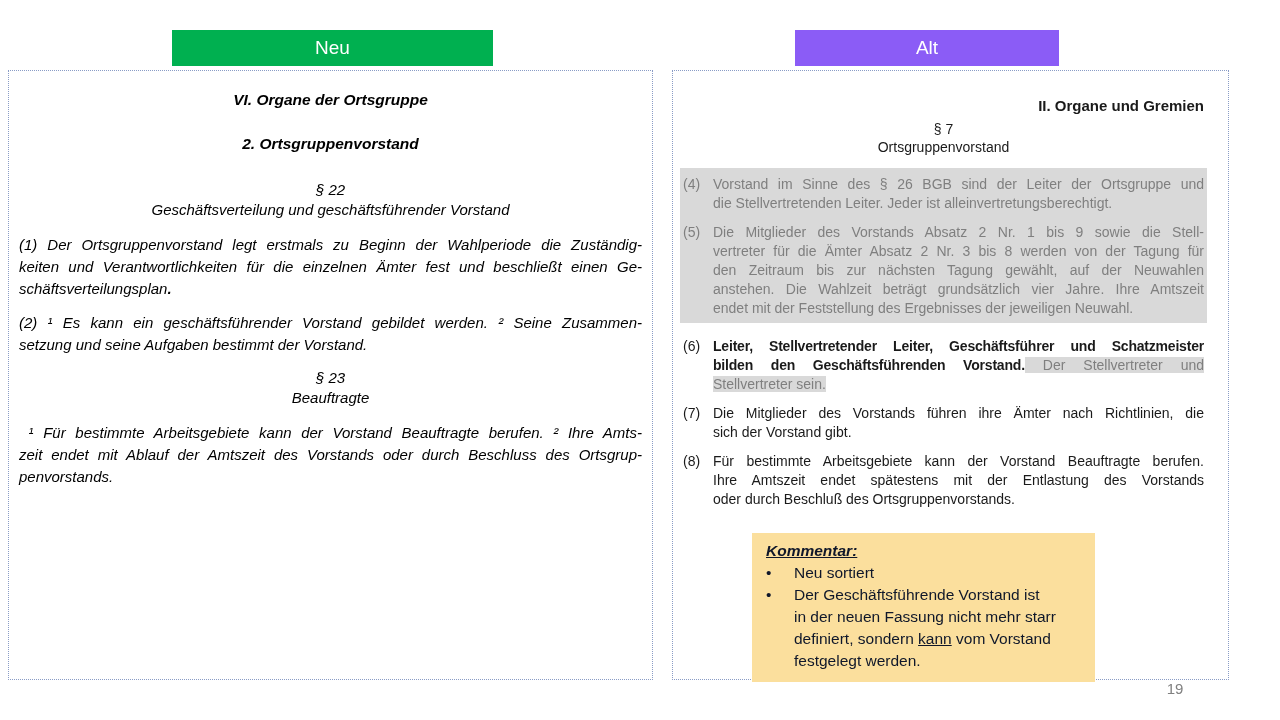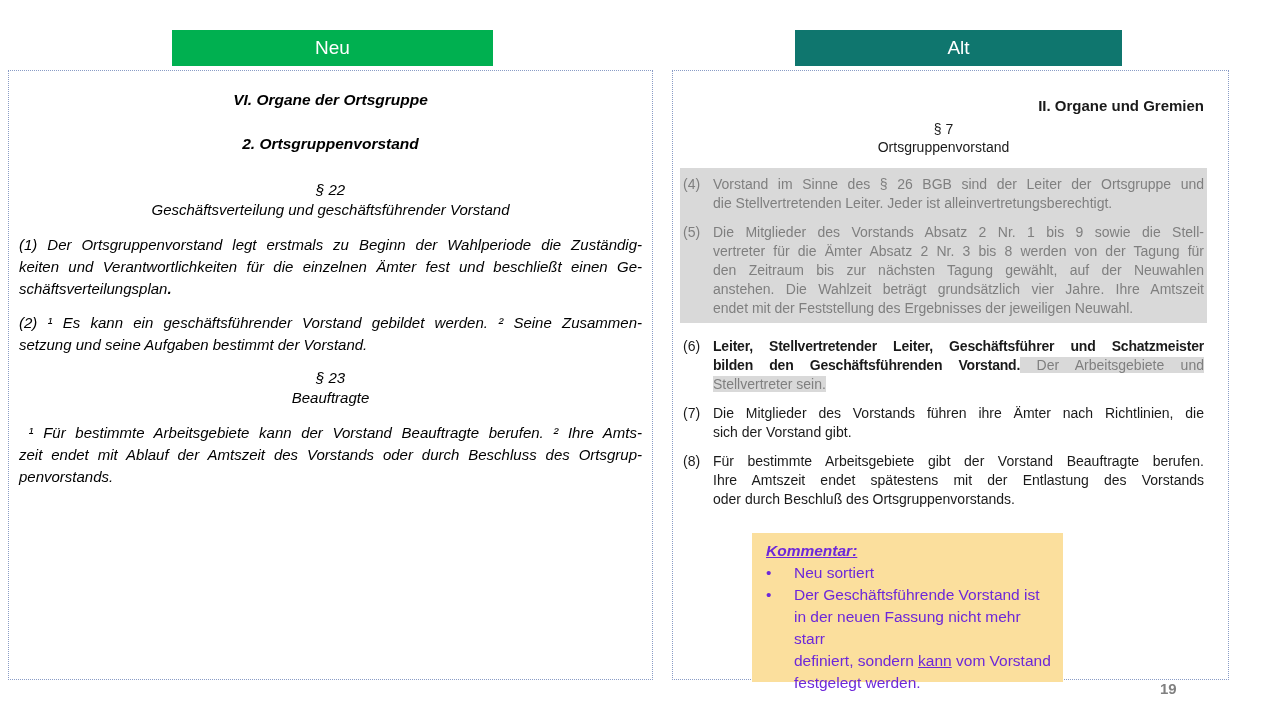--- a/index.html
+++ b/index.html
@@ -8,21 +8,21 @@
     background:#ffffff;
     font-family:"Liberation Sans", sans-serif;
     color:#000;
   }
   .header-box {
     position:absolute; top:30px; height:36px;
     display:flex; align-items:center; justify-content:center;
     color:#fff; font-size:19px;
   }
   .header-box.neu { left:172px; width:321px; background:#00B050; }
-  .header-box.alt { left:795px; width:327px; background:#0f766e;text-align:right; }
+  .header-box.alt { left:795px; width:264px; background:#8b5cf6;text-align:right; }
 
   .panel {
     position:absolute; top:70px; height:610px;
     border:1px dotted #8A9CC6; background:#fff; box-sizing:border-box;
   }
   .panel-left  { left:8px;   width:645px; padding:20px 10px 0 10px;font-style:italic; }
   .panel-right { left:672px; width:557px; padding:26px 24px 0 10px; color:#1a1a1a; }
 
   
   .lp-title { text-align:center; font-weight:bold; font-size:15.5px; line-height:18px; margin-bottom:26px; }
@@ -46,33 +46,33 @@
 
   
   .tline.just { text-align:justify; text-align-last:justify; }
   .tline.just.lastline { text-align-last:left; }
   .b  { font-weight:bold; letter-spacing:-0.2px; }
   .u  { text-decoration:underline; }
   .hl { background:#D9D9D9; color:#7f7f7f; }
 
   
   .comment-box {
-    position:absolute; left:752px; top:533px; width:311px; height:149px;
+    position:absolute; left:752px; top:533px; width:343px; height:149px;
     background:#FBDF9D; z-index:5; box-sizing:border-box;
     padding:7px 10px 5px 14px;
-    font-size:15.5px; line-height:22px; color:#6d28d9;
+    font-size:15.5px; line-height:22px; color:#0f172a;
   }
   .cb-title { font-weight:bold; font-style:italic; text-decoration:underline; }
   .cb-bullet { display:flex; }
   .cb-dot { width:28px; flex:none; }
   .cb-text { flex:1; min-width:0; }
 
   .page-number {
     position:absolute; left:1160px; top:680px; width:30px;
-    text-align:left; color:#808080; font-size:15px;font-weight:bold;
+    text-align:center; color:#808080; font-size:15px;
   }
 </style>
 </head>
 <body>
 
 <div class="header-box neu">
   <span>Neu</span>
 </div>
 <div class="header-box alt">
   <span>Alt</span>
@@ -128,35 +128,35 @@
           <div class="tline just"><span>anstehen. Die Wahlzeit beträgt grundsätzlich vier Jahre. Ihre Amtszeit</span></div>
           <div class="tline just lastline"><span>endet mit der Feststellung des Ergebnisses der jeweiligen Neuwahl.</span></div>
         </div>
       </div>
     </div>
   <div class="normal-paras">
       <div class="rpara">
         <span class="pnum">(6)</span>
         <div class="plines">
           <div class="tline just"><span class="b">Leiter, Stellvertretender Leiter, Geschäftsführer und Schatzmeister</span></div>
-          <div class="tline just"><span class="b">bilden den Geschäftsführenden Vorstand.</span><span class="hl"> Der Arbeitsgebiete und</span></div>
+          <div class="tline just"><span class="b">bilden den Geschäftsführenden Vorstand.</span><span class="hl"> Der Stellvertreter und</span></div>
           <div class="tline just lastline"><span class="hl">Stellvertreter sein.</span></div>
         </div>
       </div>
       <div class="rpara">
         <span class="pnum">(7)</span>
         <div class="plines">
           <div class="tline just"><span>Die Mitglieder des Vorstands führen ihre Ämter nach Richtlinien, die</span></div>
           <div class="tline just lastline"><span>sich der Vorstand gibt.</span></div>
         </div>
       </div>
       <div class="rpara">
         <span class="pnum">(8)</span>
         <div class="plines">
-          <div class="tline just"><span>Für bestimmte Arbeitsgebiete gibt der Vorstand Beauftragte berufen.</span></div>
+          <div class="tline just"><span>Für bestimmte Arbeitsgebiete kann der Vorstand Beauftragte berufen.</span></div>
           <div class="tline just"><span>Ihre Amtszeit endet spätestens mit der Entlastung des Vorstands</span></div>
           <div class="tline just lastline"><span>oder durch Beschluß des Ortsgruppenvorstands.</span></div>
         </div>
       </div>
     </div>
 </div>
 
 <div class="comment-box">
   <div class="cb-title">Kommentar:</div>
   <div class="cb-bullet">

